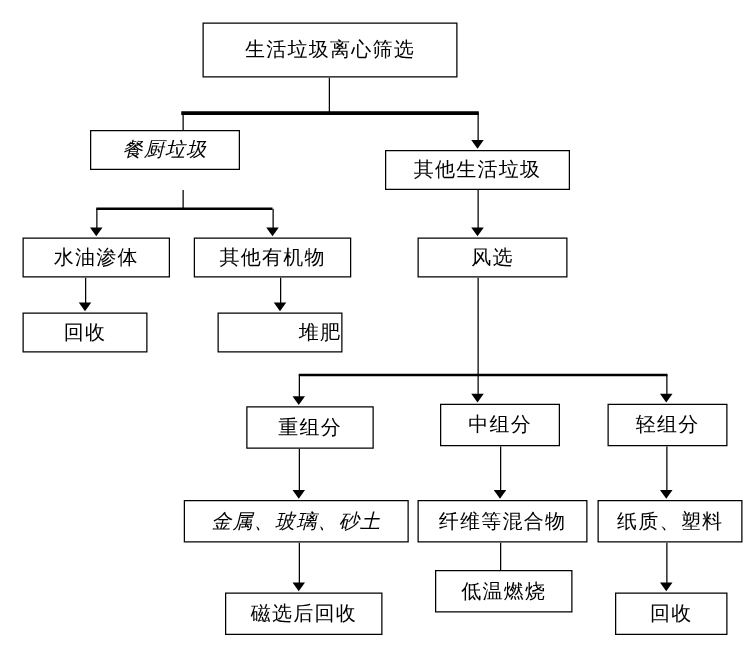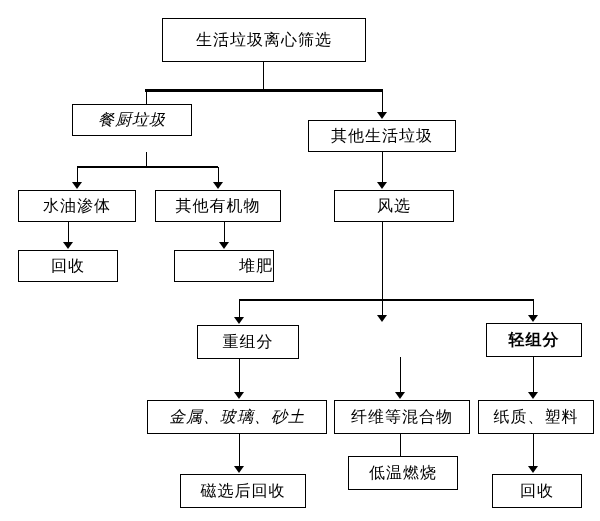--- a/index.html
+++ b/index.html
@@ -121,21 +121,24 @@
     </div>
   <div class="node" style="left:18px; top:250px; width:100px; height:32px;">
       <span>回收</span>
     </div>
   <div class="node" style="left:174px; top:250px; width:100px; height:32px;justify-content:flex-end;">
       <span>堆肥</span>
     </div>
   <div class="node" style="left:197px; top:325px; width:102px; height:34px;">
       <span>重组分</span>
     </div>
-  <div class="node" style="left:486px; top:323px; width:96px; height:34px;font-weight:bold;">
+  <div class="node" style="left:352px; top:323px; width:96px; height:34px;">
+      <span>中组分</span>
+    </div>
+  <div class="node" style="left:486px; top:323px; width:96px; height:34px;">
       <span>轻组分</span>
     </div>
   <div class="node" style="left:147px; top:400px; width:180px; height:34px;font-style:italic;">
       <span>金属、玻璃、砂土</span>
     </div>
   <div class="node" style="left:334px; top:400px; width:136px; height:34px;">
       <span>纤维等混合物</span>
     </div>
   <div class="node" style="left:478px; top:400px; width:116px; height:34px;">
       <span>纸质、塑料</span>

